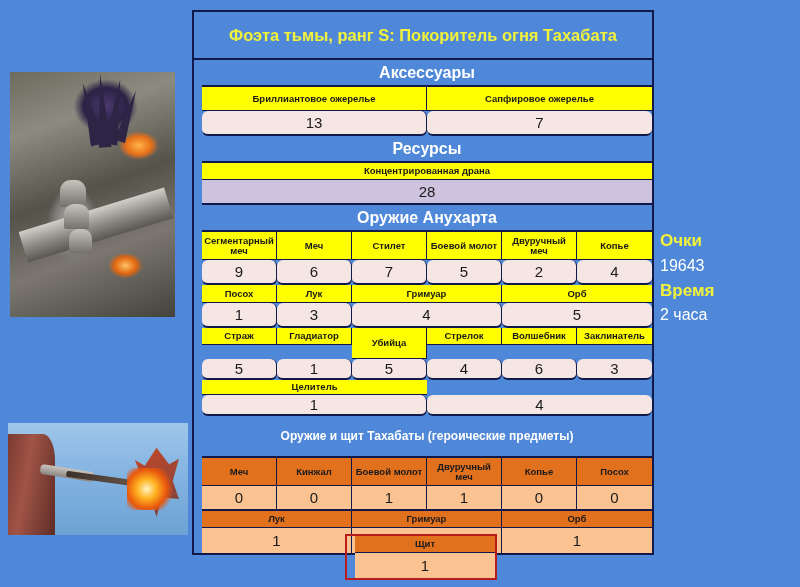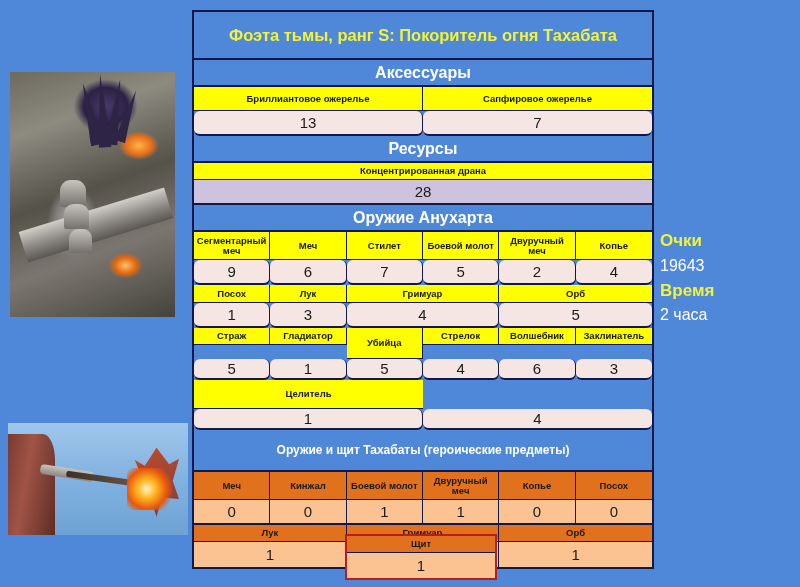--- a/index.html
+++ b/index.html
@@ -70,21 +70,21 @@
       linear-gradient(150deg, rgba(200,60,20,.9) 0%, rgba(120,30,10,.75) 100%);
     clip-path:polygon(50% 0,78% 24%,100% 16%,86% 48%,100% 74%,62% 72%,50% 100%,36% 70%,4% 76%,20% 48%,2% 18%,24% 26%);
   }
 
   
   #stats-table{
     position:absolute;left:192px;top:10px;width:462px;
     border:2px solid #10194a;
     box-sizing:border-box;
   }
-  .row{display:flex;width:100%;box-sizing:border-box;}
+  .row{display:flex;width:100%;box-sizing:border-box;padding-left:8px;}
   .cell{
     box-sizing:border-box;
     border-right:1px solid #10194a;
     display:flex;align-items:center;justify-content:center;
     text-align:center;
   }
   .cell:last-child{border-right:none;}
 
   .sec-title{
     background:#4f88d8;color:#ffffff;font-weight:bold;font-size:16px;
@@ -220,21 +220,21 @@
   </div>
   <div class="row">
     <div class="cell val-y" style="width:16.6667%;height:21px">5</div>
     <div class="cell val-y" style="width:16.6667%;height:21px">1</div>
     <div class="cell val-y" style="width:16.6667%;height:21px">5</div>
     <div class="cell val-y" style="width:16.6667%;height:21px">4</div>
     <div class="cell val-y" style="width:16.6667%;height:21px">6</div>
     <div class="cell val-y" style="width:16.6667%;height:21px">3</div>
   </div>
   <div class="row">
-    <div class="cell hdr-y" style="width:50%;height:29px">Целитель</div>
+    <div class="cell hdr-y" style="width:50%;height:15px">Целитель</div>
   </div>
   <div class="row">
     <div class="cell val-y" style="width:50%;height:21px">1</div>
     <div class="cell val-y" style="width:50%;height:21px">4</div>
   </div>
 
   <div class="row">
     <div class="cell sec-title" style="height:42px;font-size:12px">Оружие и щит Тахабаты (героические предметы)</div>
   </div>
   <div class="row">

